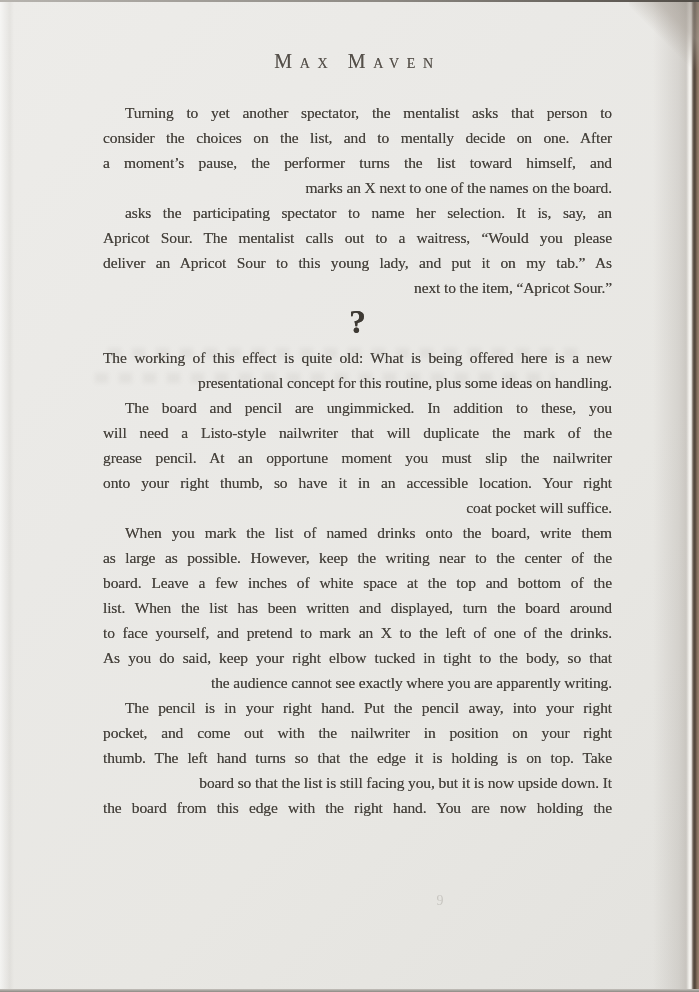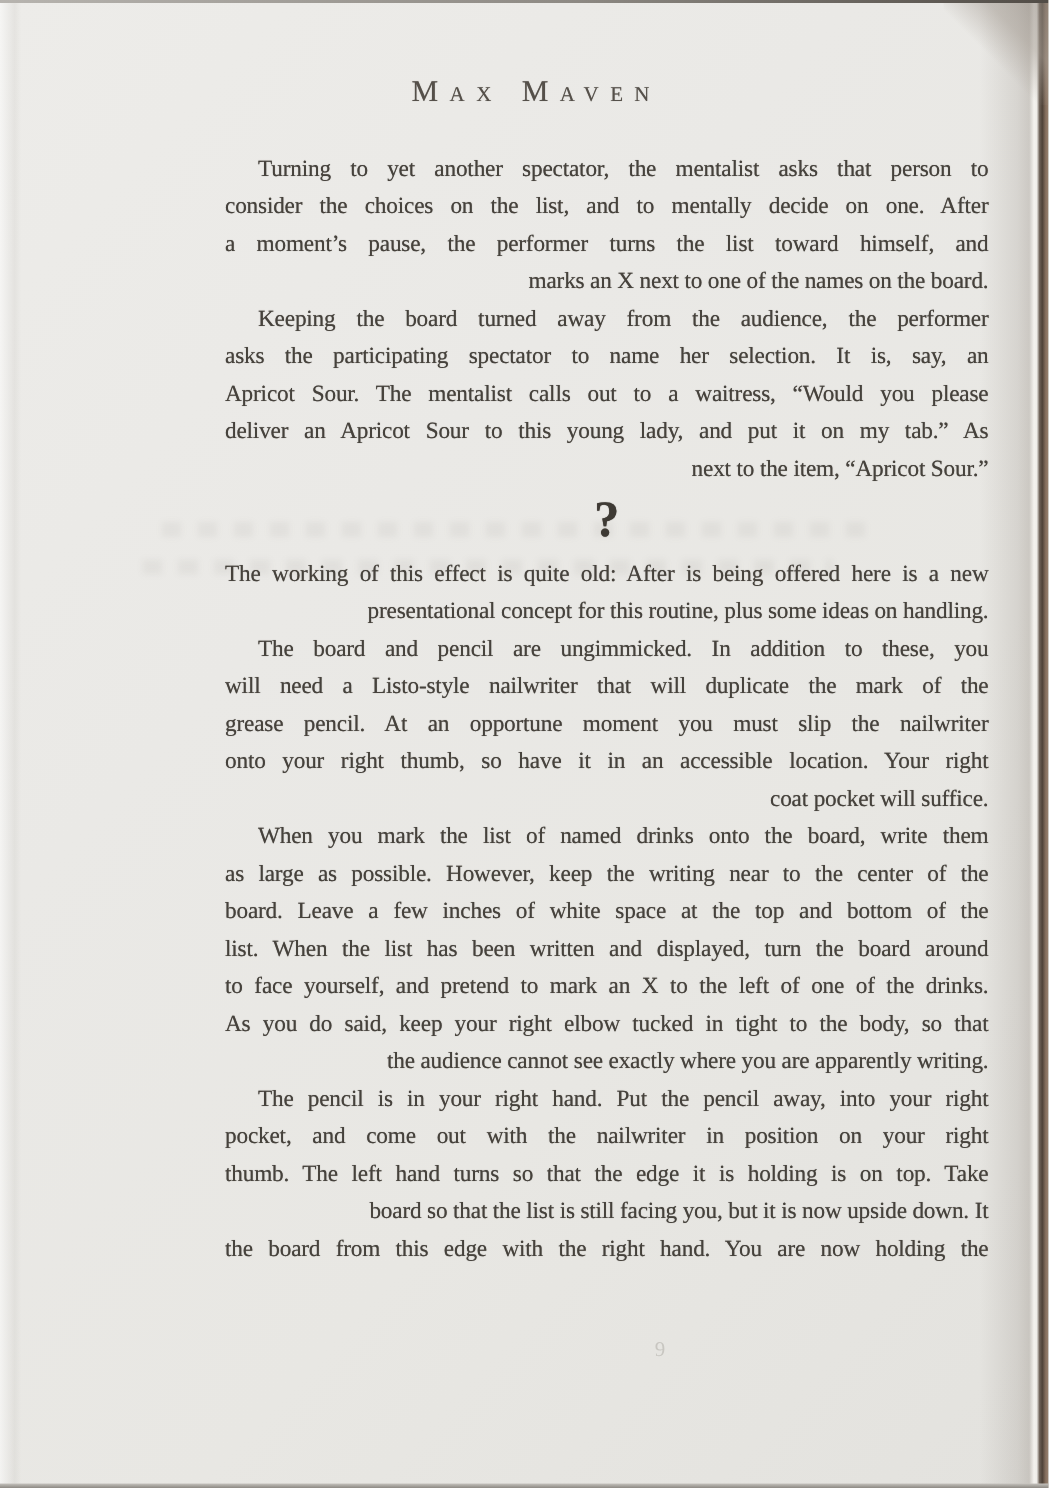--- a/index.html
+++ b/index.html
@@ -38,21 +38,21 @@
     position:absolute;top:50px;left:103px;width:509px;
     text-align:center;
     font-variant:small-caps;
     font-size:20px;line-height:22px;
     letter-spacing:0.38em;
     color:#55504a;
     text-shadow:0 0 0.5px rgba(85,80,74,0.6);
   }
 
   
-  .text-block{position:absolute;top:72px;left:103px;width:509px;margin-left:47px;}
+  .text-block{position:absolute;top:72px;left:103px;width:509px;}
   .para{margin:0;}
   .para:first-child{margin-top:28px;}
   .line{
     font-size:15.5px;line-height:25px;
     letter-spacing:-0.12px;
     white-space:normal;
     text-align:right;
     text-shadow:0 0 0.5px rgba(70,66,60,0.75);
   }
   .line.just{text-align:justify;text-align-last:justify;}
@@ -95,29 +95,28 @@
   <div class="running-head">Max Maven</div>
 
   <div class="text-block">
       <div class="para indent">
         <div class="line just">Turning to yet another spectator, the mentalist asks that person to</div>
         <div class="line just">consider the choices on the list, and to mentally decide on one. After</div>
         <div class="line just">a moment’s pause, the performer turns the list toward himself, and</div>
         <div class="line">marks an X next to one of the names on the board.</div>
       </div>
       <div class="para indent">
-        <div class="line just">Keeping the board turned away from the audience, the performer</div>
         <div class="line just">asks the participating spectator to name her selection. It is, say, an</div>
         <div class="line just">Apricot Sour. The mentalist calls out to a waitress, “Would you please</div>
         <div class="line just">deliver an Apricot Sour to this young lady, and put it on my tab.” As</div>
         <div class="line">next to the item, “Apricot Sour.”</div>
       </div>
       <div class="ornament">?</div>
       <div class="para">
-        <div class="line just">The working of this effect is quite old: After is being offered here is a new</div>
+        <div class="line just">The working of this effect is quite old: What is being offered here is a new</div>
         <div class="line">presentational concept for this routine, plus some ideas on handling.</div>
       </div>
       <div class="para indent">
         <div class="line just">The board and pencil are ungimmicked. In addition to these, you</div>
         <div class="line just">will need a Listo-style nailwriter that will duplicate the mark of the</div>
         <div class="line just">grease pencil. At an opportune moment you must slip the nailwriter</div>
         <div class="line just">onto your right thumb, so have it in an accessible location. Your right</div>
         <div class="line">coat pocket will suffice.</div>
       </div>
       <div class="para indent">

